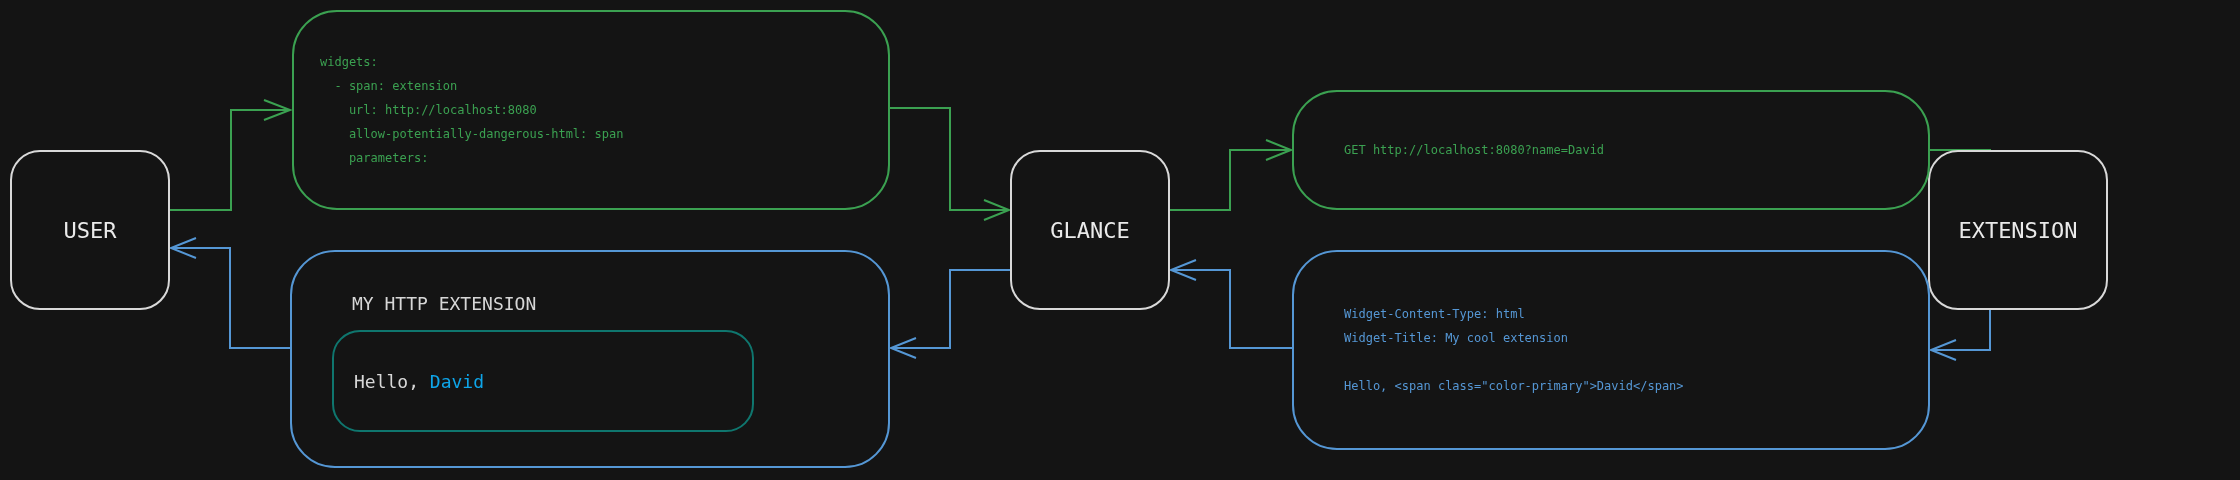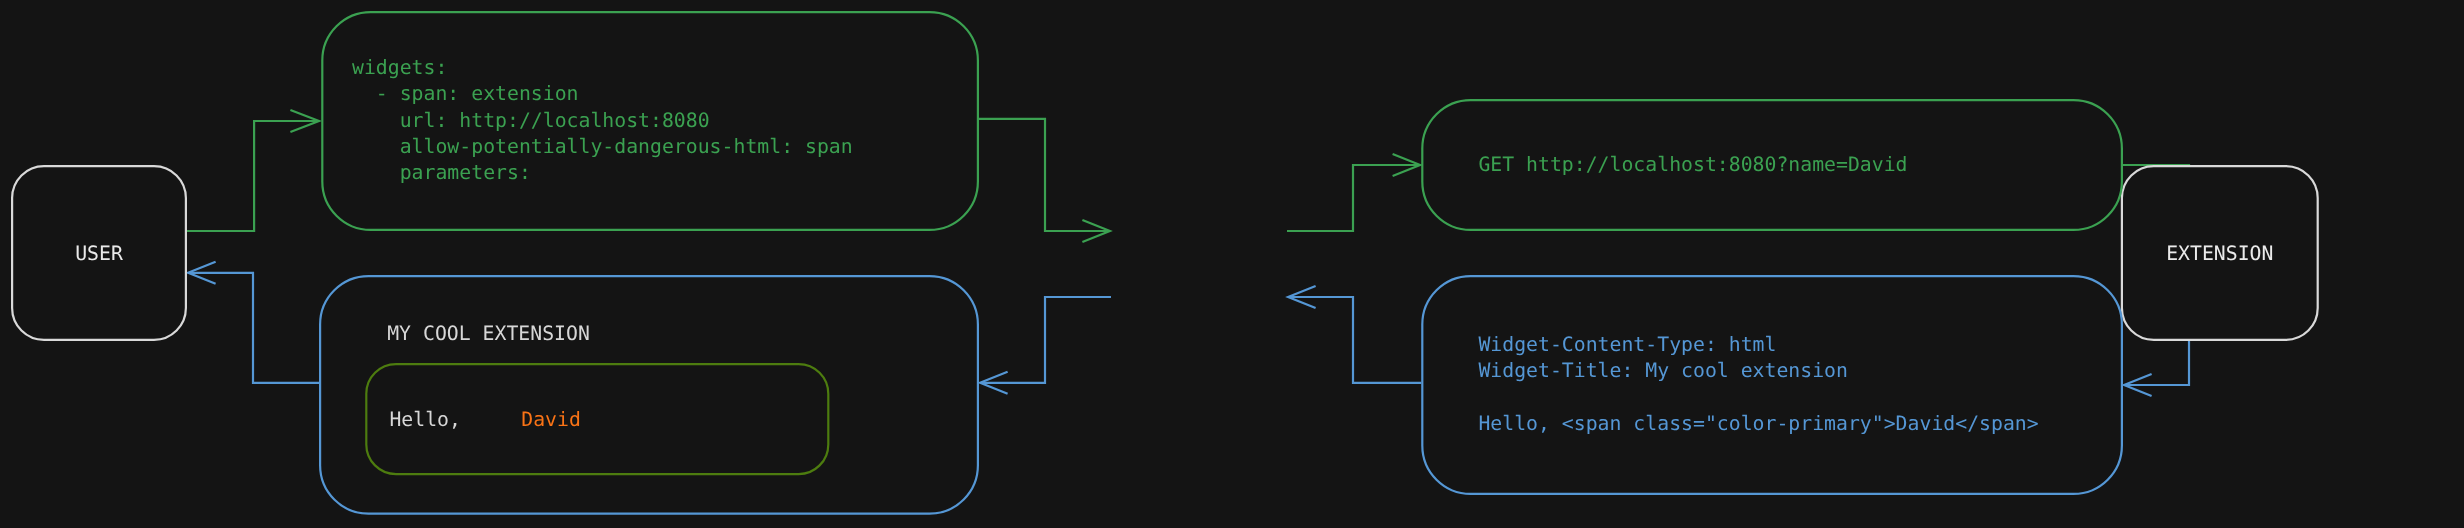--- a/index.html
+++ b/index.html
@@ -33,34 +33,34 @@
   }
   .node {
     border: 2px solid #d9d9d9;
     border-radius: 30px;
     display: flex;
     align-items: center;
     justify-content: center;
   }
   .node-label {
     color: #eaeaea;
-    font-size: 18px;
+    font-size: 22px;
     white-space: pre;
   }
   .msg-box {
     border-radius: 45px;
     display: flex;
     flex-direction: column;
     justify-content: center;
   }
   .green-box { border: 2px solid #3ba151; }
   .blue-box  { border: 2px solid #5597d5; }
   .code-line {
     white-space: pre;
-    font-size: 18px;
+    font-size: 12px;
     line-height: 24px;
     height: 24px;
   }
   .green-text { color: #3ba151; }
   .blue-text  { color: #5597d5; }
   .config-box   { padding-left: 26px; }
   .request-box  { padding-left: 50px; }
   .response-box { padding-left: 50px; }
   .widget-box {
     border-radius: 45px;
@@ -72,30 +72,30 @@
     line-height: 23px;
     white-space: pre;
   }
   .greeting-box {
     position: absolute;
     left: 40px;
     top: 78px;
     width: 422px;
     height: 102px;
     box-sizing: border-box;
-    border: 2px solid #4d7c0f;
+    border: 2px solid #0f766e;
     border-radius: 28px;
     display: flex;
     align-items: center;
     padding-left: 20px;
     font-size: 18px;
     white-space: pre;
   }
   .greeting-prefix { color: #d7d7d7; }
-  .greeting-name   { color: #f97316; margin-left: 44px; }
+  .greeting-name   { color: #0ea5e9; }
 </style>
 </head>
 <body>
 
 <div class="canvas">
 
   <svg class="wires" viewBox="0 0 2240 480">
 
     <path d="M 170 210 H 231 V 110 H 289" stroke="#3ba151"></path>
     <polyline points="264,100 290,110 264,120" stroke="#3ba151"></polyline>
@@ -119,20 +119,23 @@
     <polyline points="916,338 891,348 916,358" stroke="#5597d5"></polyline>
 
     <path d="M 290 348 H 230 V 248 H 172" stroke="#5597d5"></path>
     <polyline points="196,238 171,248 196,258" stroke="#5597d5"></polyline>
   </svg>
 
   <div class="box node" style="left:10px; top:150px; width:160px; height:160px;">
     <span class="node-label">USER</span>
   </div>
 
+  <div class="box node" style="left:1010px; top:150px; width:160px; height:160px;">
+    <span class="node-label">GLANCE</span>
+  </div>
 
   <div class="box node" style="left:1928px; top:150px; width:180px; height:160px;">
     <span class="node-label">EXTENSION</span>
   </div>
 
   <div class="box msg-box green-box config-box" style="left:292px; top:10px; width:598px; height:200px;">
     <div class="code-line green-text">widgets:</div>
     <div class="code-line green-text">  - span: extension</div>
     <div class="code-line green-text">    url: http://localhost:8080</div>
     <div class="code-line green-text">    allow-potentially-dangerous-html: span</div>
@@ -144,19 +147,19 @@
   </div>
 
   <div class="box msg-box blue-box response-box" style="left:1292px; top:250px; width:638px; height:200px;">
     <div class="code-line blue-text">Widget-Content-Type: html</div>
     <div class="code-line blue-text">Widget-Title: My cool extension</div>
     <div class="code-line blue-text"></div>
     <div class="code-line blue-text">Hello, &lt;span class="color-primary"&gt;David&lt;/span&gt;</div>
   </div>
 
   <div class="box blue-box widget-box" style="left:290px; top:250px; width:600px; height:218px;">
-    <div class="widget-title">MY COOL EXTENSION</div>
+    <div class="widget-title">MY HTTP EXTENSION</div>
     <div class="greeting-box">
       <span class="greeting-prefix">Hello, </span><span class="greeting-name">David</span>
     </div>
   </div>
 
 </div>
 
 </body></html>

